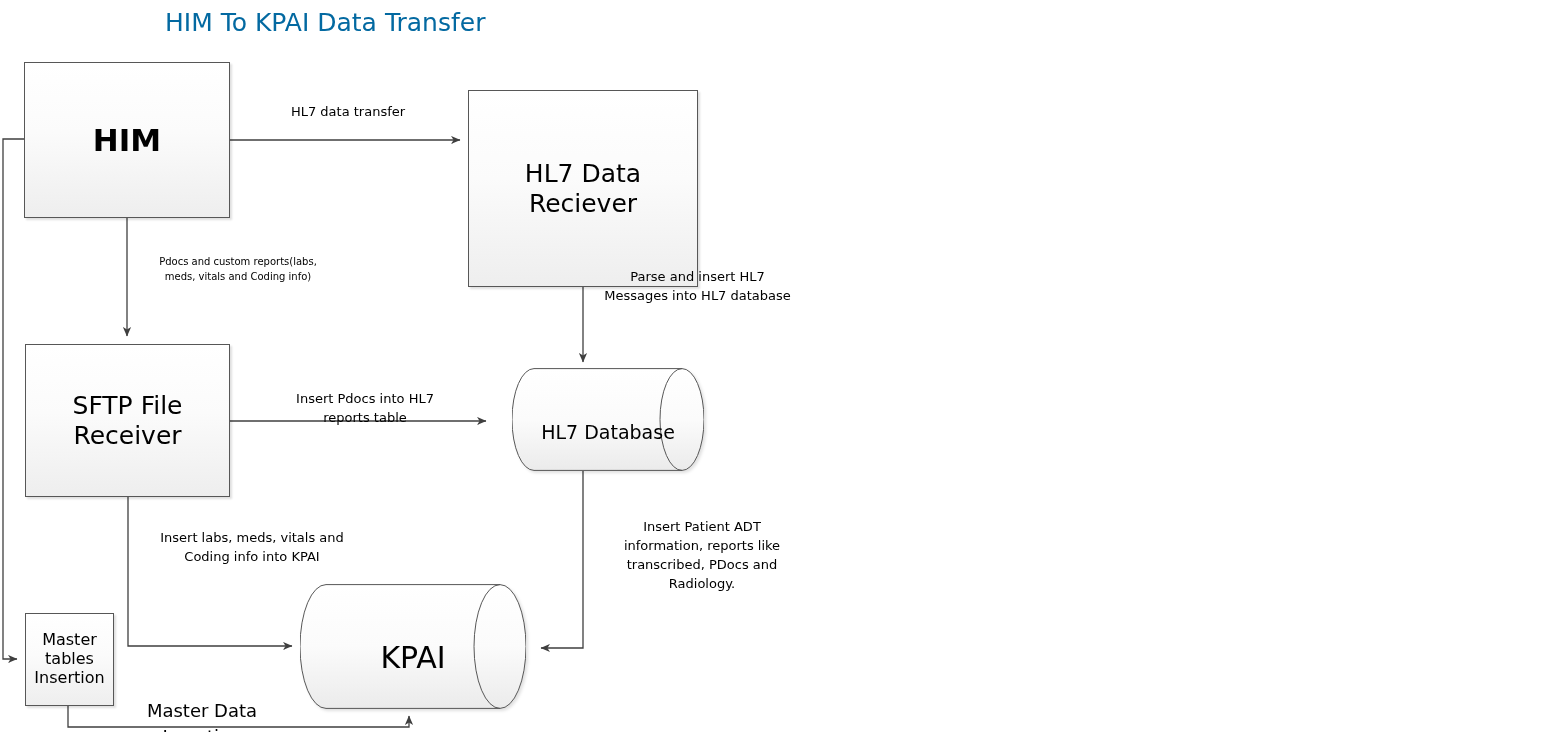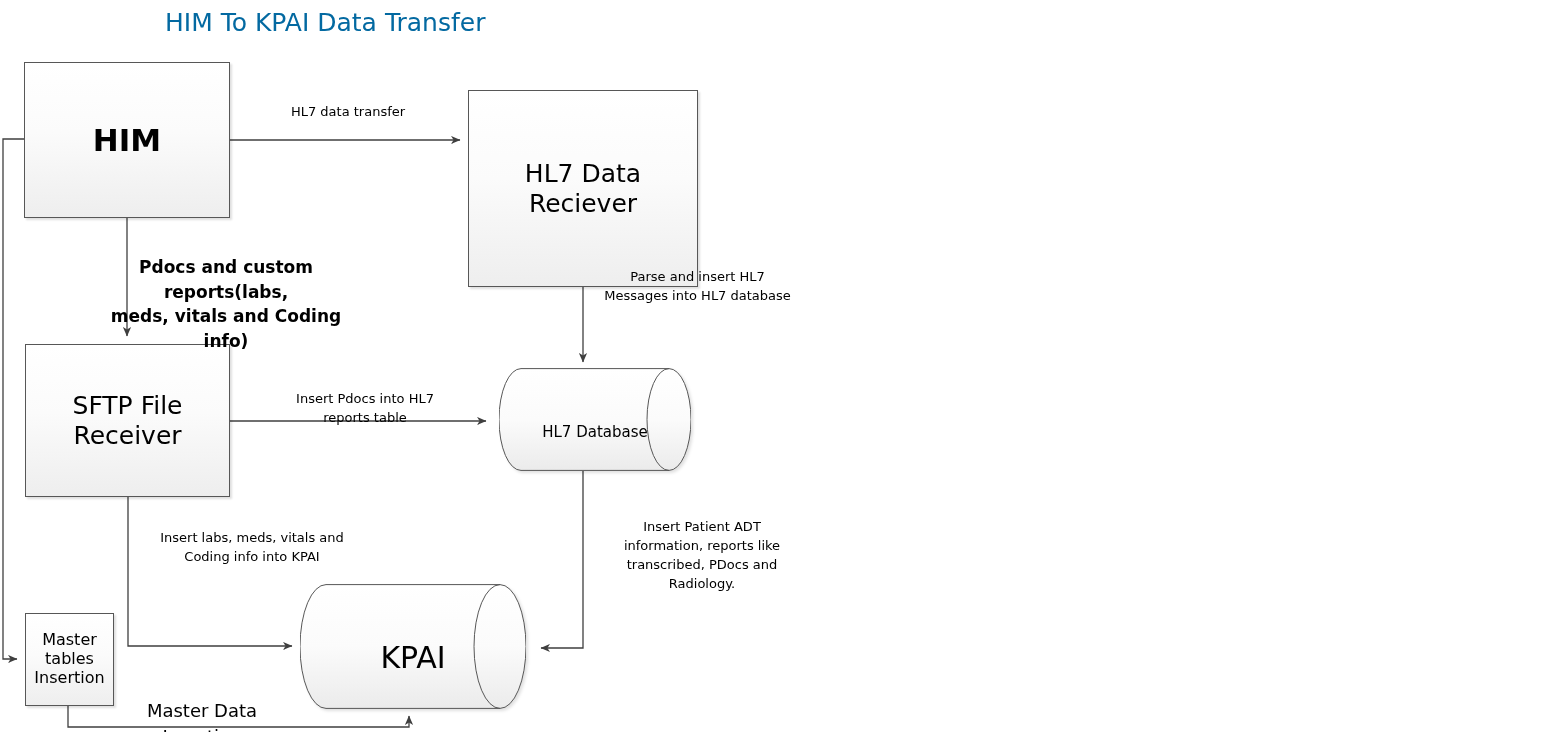--- a/index.html
+++ b/index.html
@@ -128,21 +128,21 @@
       </div>
       <div class="node" style="left: 25px; top: 344px; width: 205px; height: 153px; font-size: 25px; border-color: rgb(87, 87, 87);">
         <div class="label" style="white-space: pre-line;">SFTP File
 Receiver</div>
       </div>
       <div class="node" style="left: 25px; top: 613px; width: 89px; height: 93px; font-size: 16px; border-color: rgb(87, 87, 87);">
         <div class="label" style="white-space: pre-line;">Master
 tables
 Insertion</div>
       </div>
-      <div class="cyl" style="left: 499px; top: 368px; width: 192px; height: 128px; font-size: 15px;">
+      <div class="cyl" style="left: 512px; top: 368px; width: 192px; height: 128px; font-size: 19px;">
         <svg width="192" height="103" viewBox="0 0 192 103">
           <defs>
             <linearGradient id="g-hl7_database" x1="0" y1="0" x2="0" y2="1">
               <stop offset="0%" stop-color="#ffffff"></stop>
               <stop offset="50%" stop-color="#fbfbfb"></stop>
               <stop offset="100%" stop-color="#ebebeb"></stop>
             </linearGradient>
           </defs>
           <path d="M 22,0.6 L 170,0.6 A 22,50.9 0 0 1 170,102.4 L 22,102.4 A 22,50.9 0 0 1 22,0.6 Z" fill="url(#g-hl7_database)" stroke="#575757" stroke-width="1"></path>
           <path d="M 170,0.6 A 22,50.9 0 0 0 170,102.4" fill="none" stroke="#575757" stroke-width="1"></path>
@@ -159,21 +159,21 @@
             </linearGradient>
           </defs>
           <path d="M 26,0.6 L 200,0.6 A 26,61.9 0 0 1 200,124.4 L 26,124.4 A 26,61.9 0 0 1 26,0.6 Z" fill="url(#g-kpai)" stroke="#575757" stroke-width="1"></path>
           <path d="M 200,0.6 A 26,61.9 0 0 0 200,124.4" fill="none" stroke="#575757" stroke-width="1"></path>
         </svg>
         <div class="label" style="padding-right: 23px;">KPAI</div>
       </div>
     </div>
   <div id="edge-label-layer">
       <div class="edge-label" style="left: 252px; top: 103px; width: 192px; font-size: 13px;">HL7 data  transfer</div>
-      <div class="edge-label" style="left: 104px; top: 255px; width: 244px; font-size: 17px; font-weight: bold;">Pdocs and custom reports(labs,
+      <div class="edge-label" style="left: 116px; top: 255px; width: 244px; font-size: 10px;">Pdocs and custom reports(labs,
 meds, vitals and Coding info)</div>
       <div class="edge-label" style="left: 592px; top: 268px; width: 211px; font-size: 13px;">Parse and insert HL7
 Messages into HL7 database</div>
       <div class="edge-label" style="left: 278px; top: 390px; width: 174px; font-size: 13px;">Insert Pdocs into HL7
 reports table</div>
       <div class="edge-label" style="left: 146px; top: 529px; width: 212px; font-size: 13px;">Insert labs, meds, vitals and
 Coding info into KPAI</div>
       <div class="edge-label" style="left: 606px; top: 518px; width: 192px; font-size: 13px;">Insert Patient ADT
 information, reports like
 transcribed, PDocs and

